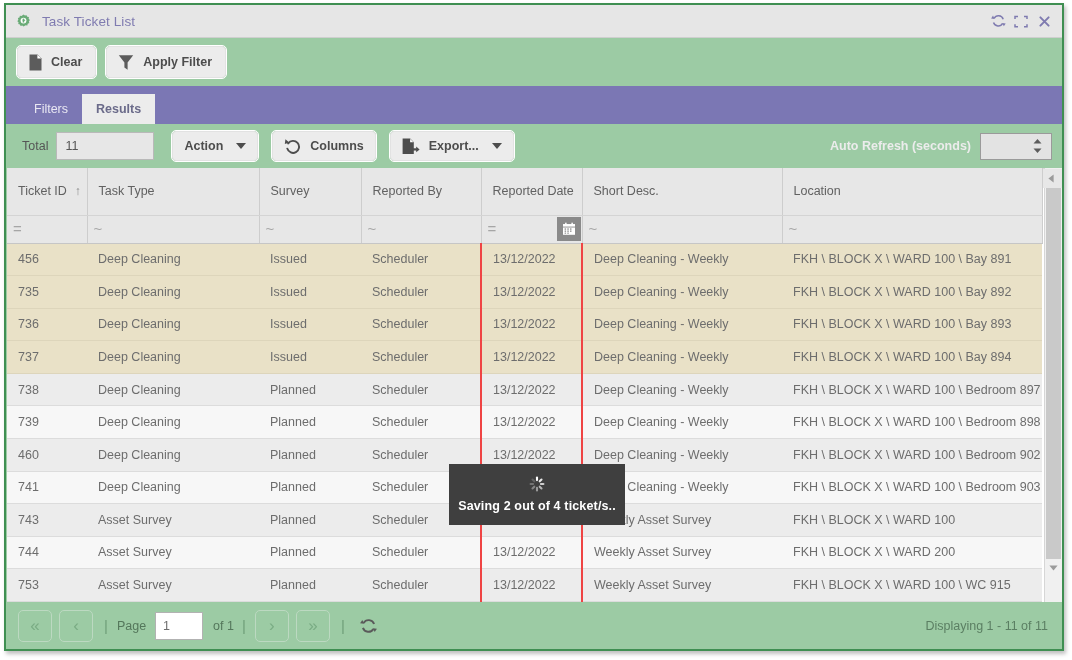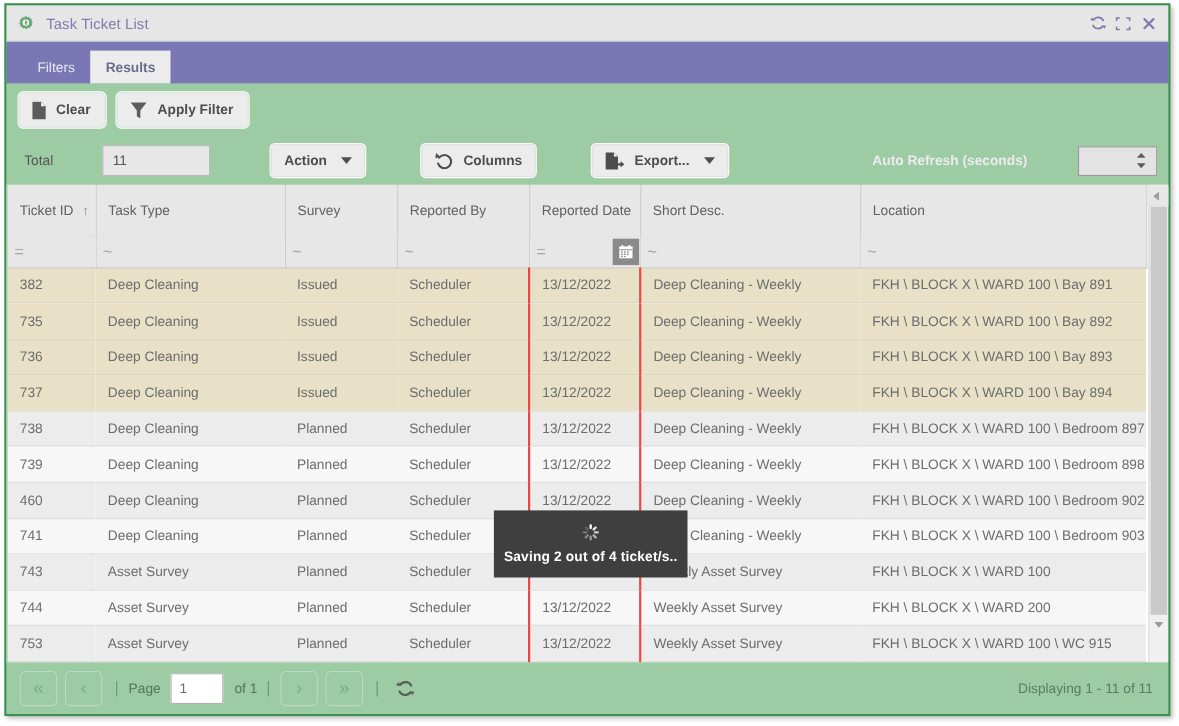--- a/index.html
+++ b/index.html
@@ -119,21 +119,20 @@
 
   
   #grid-toolbar {
     height: 44px;
     background: #9ccba4;
     display: flex;
     align-items: center;
     padding: 0 10px 0 16px;
     box-sizing: border-box;
     flex: 0 0 auto;
-    gap: 37px;
   }
   #total-label {
     font-size: 12.5px;
     color: #555555;
     margin-right: 8px;
   }
   #total-input {
     width: 98px; height: 28px;
     background: #e7e7e7;
     border: 1px solid #b9b9b9;
@@ -422,42 +421,42 @@
         <path fill="none" stroke="#7f7bb0" stroke-width="1.5" d="M1 4V1.4h3M10 1.4h3V4M13 9.2v2.6h-3M4 11.8H1V9.2"></path>
       </svg>
     </div>
     <div class="win-btn">
       <svg width="13" height="13" viewBox="0 0 13 13">
         <path stroke="#7f7bb0" stroke-width="2" stroke-linecap="round" d="M2.4 2.4l8.2 8.2M10.6 2.4l-8.2 8.2"></path>
       </svg>
     </div>
   </div>
 
-  <div id="tabstrip">
-    <div class="tab">
-      <span>Filters</span>
-    </div>
-    <div class="tab active">
-      <span>Results</span>
-    </div>
-  </div>
-
   <div id="filter-toolbar">
     <div class="tbtn">
       <svg width="13" height="17" viewBox="0 0 13 17">
         <path fill="#5c5c5c" d="M0.5 0.5h8l4 4v12h-12z"></path>
         <path fill="#ffffff" d="M8.4 0.7l3.9 3.9H8.4z"></path>
       </svg>
       <span class="lbl">Clear</span>
     </div>
     <div class="tbtn">
       <svg width="16" height="17" viewBox="0 0 16 17">
         <path fill="#5c5c5c" d="M0.8 1.2h14.4L9.6 8.4v7.4L6.4 13.6V8.4z"></path>
       </svg>
       <span class="lbl">Apply Filter</span>
+    </div>
+  </div>
+
+  <div id="tabstrip">
+    <div class="tab">
+      <span>Filters</span>
+    </div>
+    <div class="tab active">
+      <span>Results</span>
     </div>
   </div>
 
   <div id="grid-toolbar">
     <span id="total-label">Total</span>
     <input id="total-input" type="text" readonly="" value="11" style="">
 
     <div class="gbtn">
       <span class="lbl">Action</span>
       <span class="caret"></span>
@@ -576,21 +575,21 @@
             </span>
           </td>
           <td>
             <span class="fop">~</span></td>
           <td>
             <span class="fop">~</span></td>
         </tr>
       </thead>
       <tbody id="grid-body">
           <tr class="sel">
-            <td>382</td>
+            <td>456</td>
             <td>Deep Cleaning</td>
             <td>Issued</td>
             <td class="sep">Scheduler</td>
             <td class="sep">13/12/2022</td>
             <td>Deep Cleaning - Weekly</td>
             <td>FKH \ BLOCK X \ WARD 100 \ Bay 891</td>
           </tr>
           <tr class="sel">
             <td>735</td>
             <td>Deep Cleaning</td>

